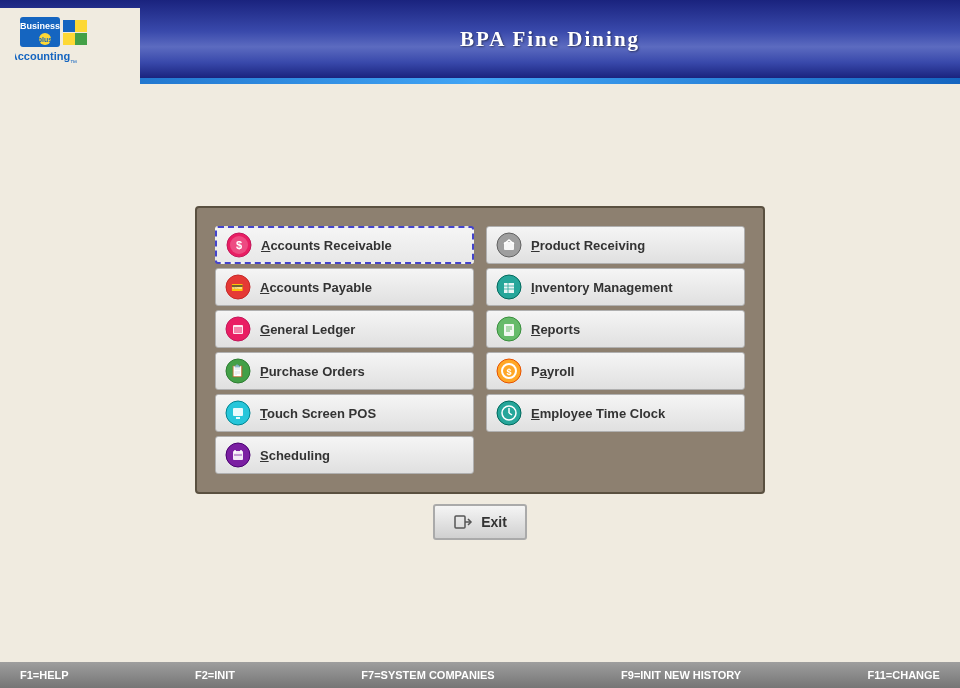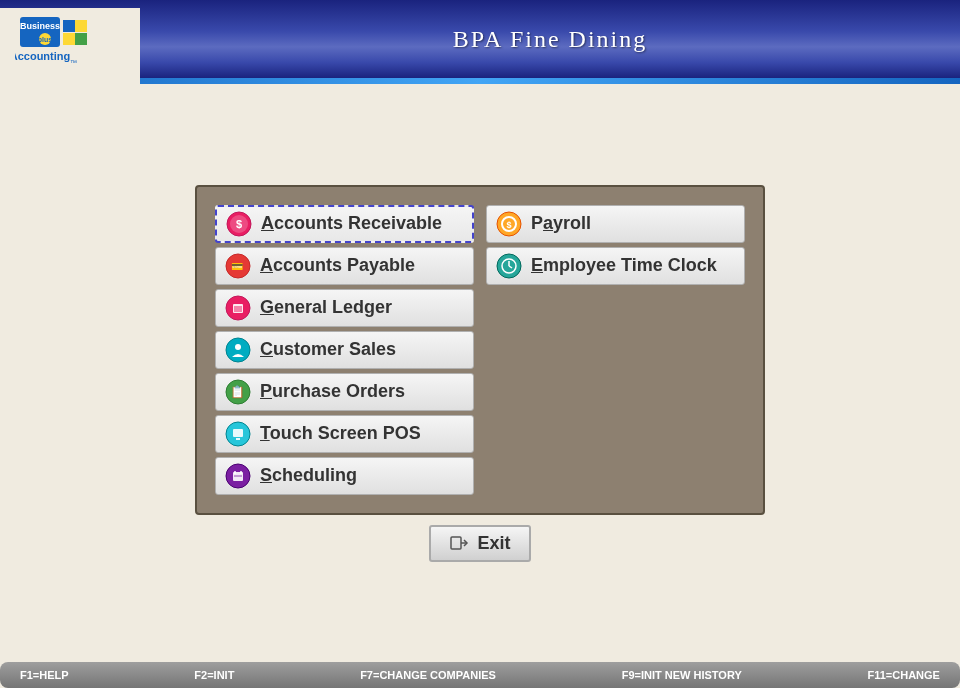--- a/index.html
+++ b/index.html
@@ -30,22 +30,22 @@
       display: flex;
       align-items: center;
       justify-content: center;
       position: relative;
       margin-top: 16px;
     }
 
     .app-title {
       flex: 1;
       text-align: center;
-      font-size: 24px;
-      font-weight: normal;
+      font-size: 21px;
+      font-weight: bold;
       color: white;
       letter-spacing: 2px;
       font-family: Georgia, serif;
       text-shadow: 1px 1px 2px rgba(0,0,0,0.5);
     }
 
     
     .divider-line {
       width: 100%;
       height: 6px;
@@ -104,63 +104,62 @@
       height: 28px;
       margin-right: 8px;
       flex-shrink: 0;
       display: flex;
       align-items: center;
       justify-content: center;
       font-size: 18px;
     }
 
     .menu-btn-label {
-      font-size: 18px;
+      font-size: 13px;
       font-weight: bold;
       color: #333;
       font-family: Arial, sans-serif;
     }
 
     .menu-btn-label u {
       text-decoration: underline;
     }
 
     
     .exit-area {
       display: flex;
       justify-content: center;
       margin-top: 10px;
     }
 
     .exit-btn {
       display: flex;
-      align-items: flex-start;
+      align-items: center;
       background: linear-gradient(180deg, #f5f5f5 0%, #d0d0d0 100%);
       border: 2px solid #aaa;
       border-radius: 3px;
       padding: 6px 18px;
       cursor: pointer;
-      font-size: 18px;
+      font-size: 14px;
       font-weight: bold;
       color: #333;
       gap: 8px;
     }
 
     
     .status-bar {
       position: absolute;
       bottom: 0;
       width: 100%;
       height: 26px;
       background: linear-gradient(180deg, #9e9e9e 0%, #757575 100%);
       display: flex;
       align-items: center;
       justify-content: space-between;
       padding: 0 20px;
-      border-radius: 8px;
     }
 
     .status-item {
       font-size: 11px;
       color: white;
       font-weight: bold;
       font-family: Arial, sans-serif;
     }
 
     .panel-wrapper {
@@ -227,30 +226,20 @@
               <circle cx="13" cy="13" r="12" fill="#e91e63" stroke="#c2185b" stroke-width="1"></circle>
               <rect x="8" y="9" width="10" height="9" rx="1" fill="white" opacity="0.9"></rect>
               <line x1="9" y1="12" x2="17" y2="12" stroke="#e91e63" stroke-width="1"></line>
               <line x1="9" y1="14" x2="17" y2="14" stroke="#e91e63" stroke-width="1"></line>
               <line x1="9" y1="16" x2="17" y2="16" stroke="#e91e63" stroke-width="1"></line>
             </svg>
           </div>
           <span class="menu-btn-label"><u>G</u>eneral Ledger</span>
         </button>
 
-        <button class="menu-btn">
-          <div class="menu-btn-icon">
-            <svg width="26" height="26" viewBox="0 0 26 26">
-              <circle cx="13" cy="13" r="12" fill="#00acc1" stroke="#00838f" stroke-width="1"></circle>
-              <circle cx="13" cy="10" r="3" fill="white"></circle>
-              <path d="M7 20 Q13 14 19 20" fill="white"></path>
-            </svg>
-          </div>
-          <span class="menu-btn-label"><u>C</u>ustomer Sales</span>
-        </button>
 
         <button class="menu-btn">
           <div class="menu-btn-icon">
             <svg width="26" height="26" viewBox="0 0 26 26">
               <circle cx="13" cy="13" r="12" fill="#43a047" stroke="#2e7d32" stroke-width="1"></circle>
               <text x="13" y="17" font-size="12" fill="white" text-anchor="middle" font-family="Arial">📋</text>
             </svg>
           </div>
           <span class="menu-btn-label"><u>P</u>urchase Orders</span>
         </button>
@@ -276,23 +265,57 @@
               <line x1="9" y1="13" x2="17" y2="13" stroke="#7b1fa2" stroke-width="0.8"></line>
             </svg>
           </div>
           <span class="menu-btn-label"><u>S</u>cheduling</span>
         </button>
 
       </div>
 
       <div class="menu-col">
 
-
-
-
+        <button class="menu-btn">
+          <div class="menu-btn-icon">
+            <svg width="26" height="26" viewBox="0 0 26 26">
+              <circle cx="13" cy="13" r="12" fill="#9e9e9e" stroke="#616161" stroke-width="1"></circle>
+              <rect x="8" y="10" width="10" height="8" rx="1" fill="white" opacity="0.9"></rect>
+              <polyline points="8,12 13,8 18,12" fill="none" stroke="white" stroke-width="1.5"></polyline>
+            </svg>
+          </div>
+          <span class="menu-btn-label"><u>P</u>roduct Receiving</span>
+        </button>
+
+        <button class="menu-btn">
+          <div class="menu-btn-icon">
+            <svg width="26" height="26" viewBox="0 0 26 26">
+              <circle cx="13" cy="13" r="12" fill="#26a69a" stroke="#00695c" stroke-width="1"></circle>
+              <rect x="8" y="9" width="10" height="10" rx="0" fill="white" opacity="0.9"></rect>
+              <line x1="8" y1="12" x2="18" y2="12" stroke="#26a69a" stroke-width="0.8"></line>
+              <line x1="8" y1="15" x2="18" y2="15" stroke="#26a69a" stroke-width="0.8"></line>
+              <line x1="12" y1="9" x2="12" y2="19" stroke="#26a69a" stroke-width="0.8"></line>
+            </svg>
+          </div>
+          <span class="menu-btn-label"><u>I</u>nventory Management</span>
+        </button>
+
+
+        <button class="menu-btn">
+          <div class="menu-btn-icon">
+            <svg width="26" height="26" viewBox="0 0 26 26">
+              <circle cx="13" cy="13" r="12" fill="#66bb6a" stroke="#388e3c" stroke-width="1"></circle>
+              <rect x="8" y="8" width="10" height="12" rx="1" fill="white" opacity="0.9"></rect>
+              <line x1="10" y1="11" x2="16" y2="11" stroke="#66bb6a" stroke-width="1"></line>
+              <line x1="10" y1="13" x2="16" y2="13" stroke="#66bb6a" stroke-width="1"></line>
+              <line x1="10" y1="15" x2="14" y2="15" stroke="#66bb6a" stroke-width="1"></line>
+            </svg>
+          </div>
+          <span class="menu-btn-label"><u>R</u>eports</span>
+        </button>
 
         <button class="menu-btn">
           <div class="menu-btn-icon">
             <svg width="26" height="26" viewBox="0 0 26 26">
               <circle cx="13" cy="13" r="12" fill="#ffa726" stroke="#e65100" stroke-width="1"></circle>
               <circle cx="13" cy="13" r="7" fill="none" stroke="white" stroke-width="2"></circle>
               <text x="13" y="17" font-size="9" fill="white" text-anchor="middle" font-family="Arial" font-weight="bold">$</text>
             </svg>
           </div>
           <span class="menu-btn-label">P<u>a</u>yroll</span>
@@ -323,16 +346,16 @@
         </svg>
         <span>Exit</span>
       </button>
     </div>
   </div>
 </div>
 
 <div class="status-bar">
   <span class="status-item">F1=HELP</span>
   <span class="status-item">F2=INIT</span>
-  <span class="status-item">F7=CHANGE COMPANIES</span>
+  <span class="status-item">F7=SYSTEM COMPANIES</span>
   <span class="status-item">F9=INIT NEW HISTORY</span>
   <span class="status-item">F11=CHANGE</span>
 </div>
 
 </body></html>

